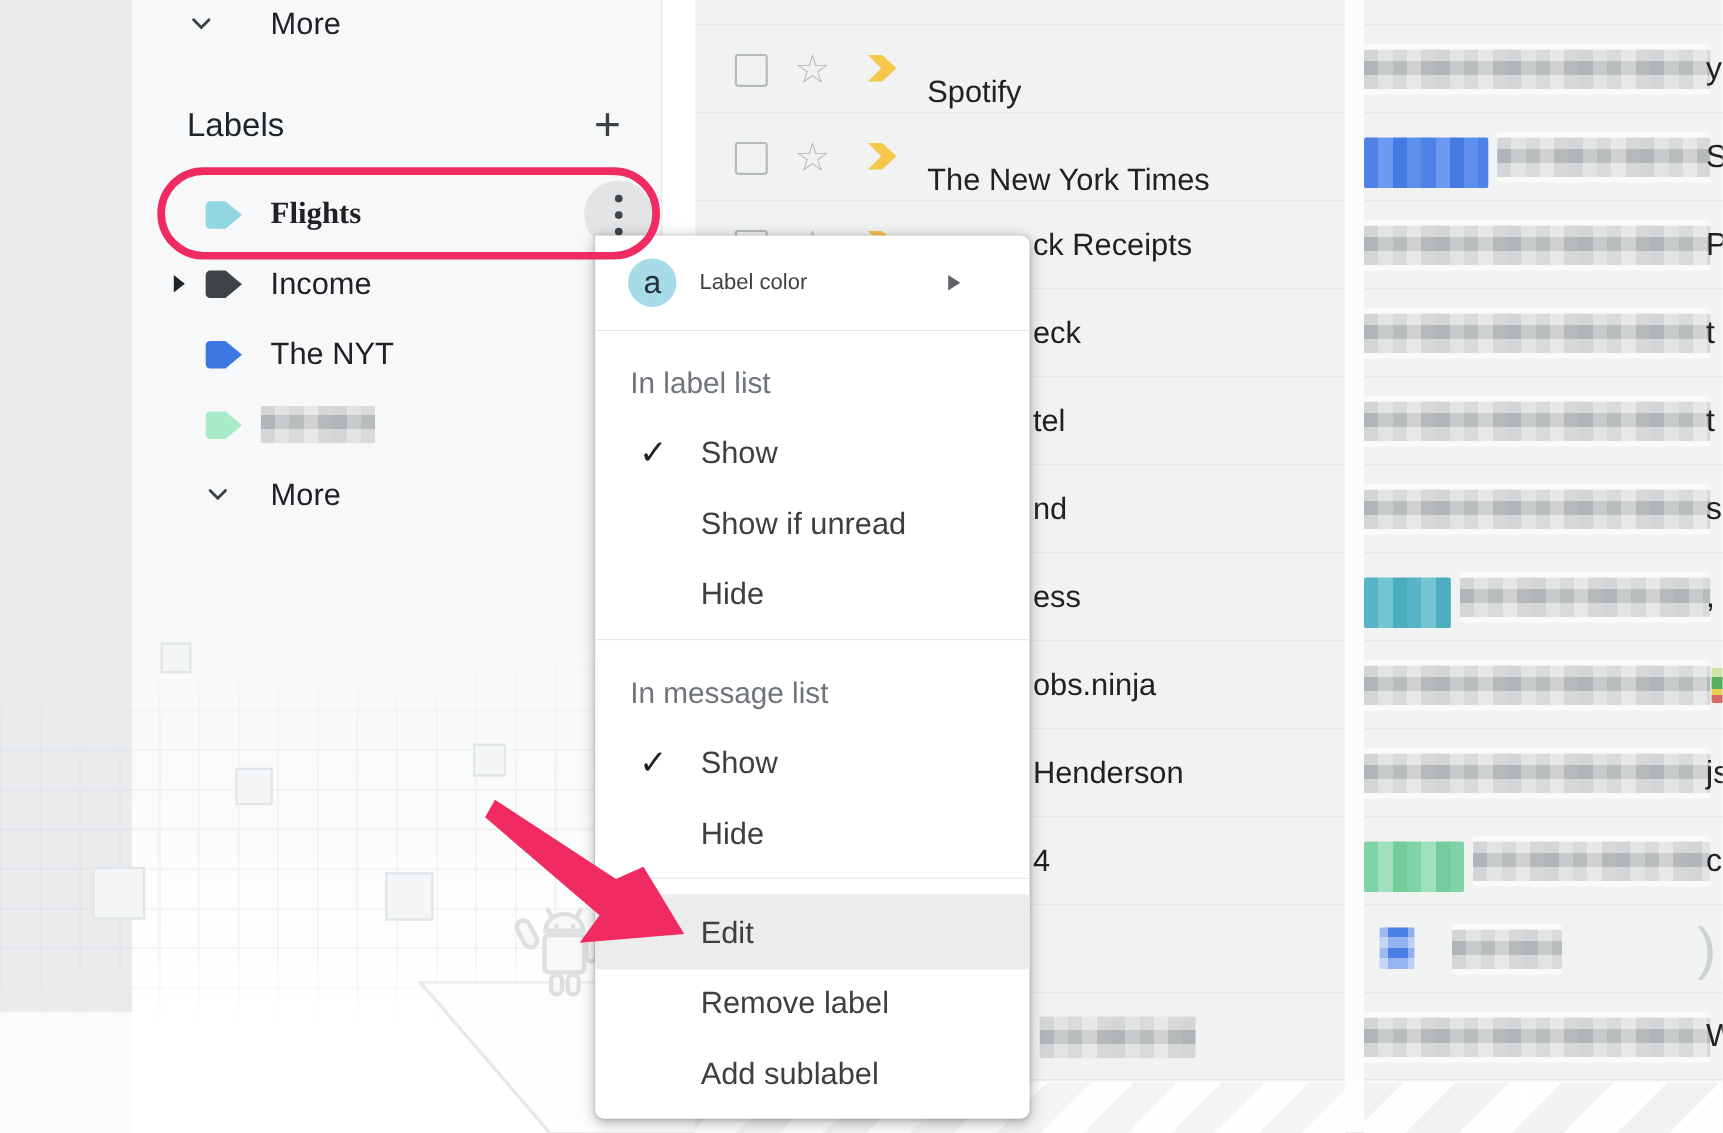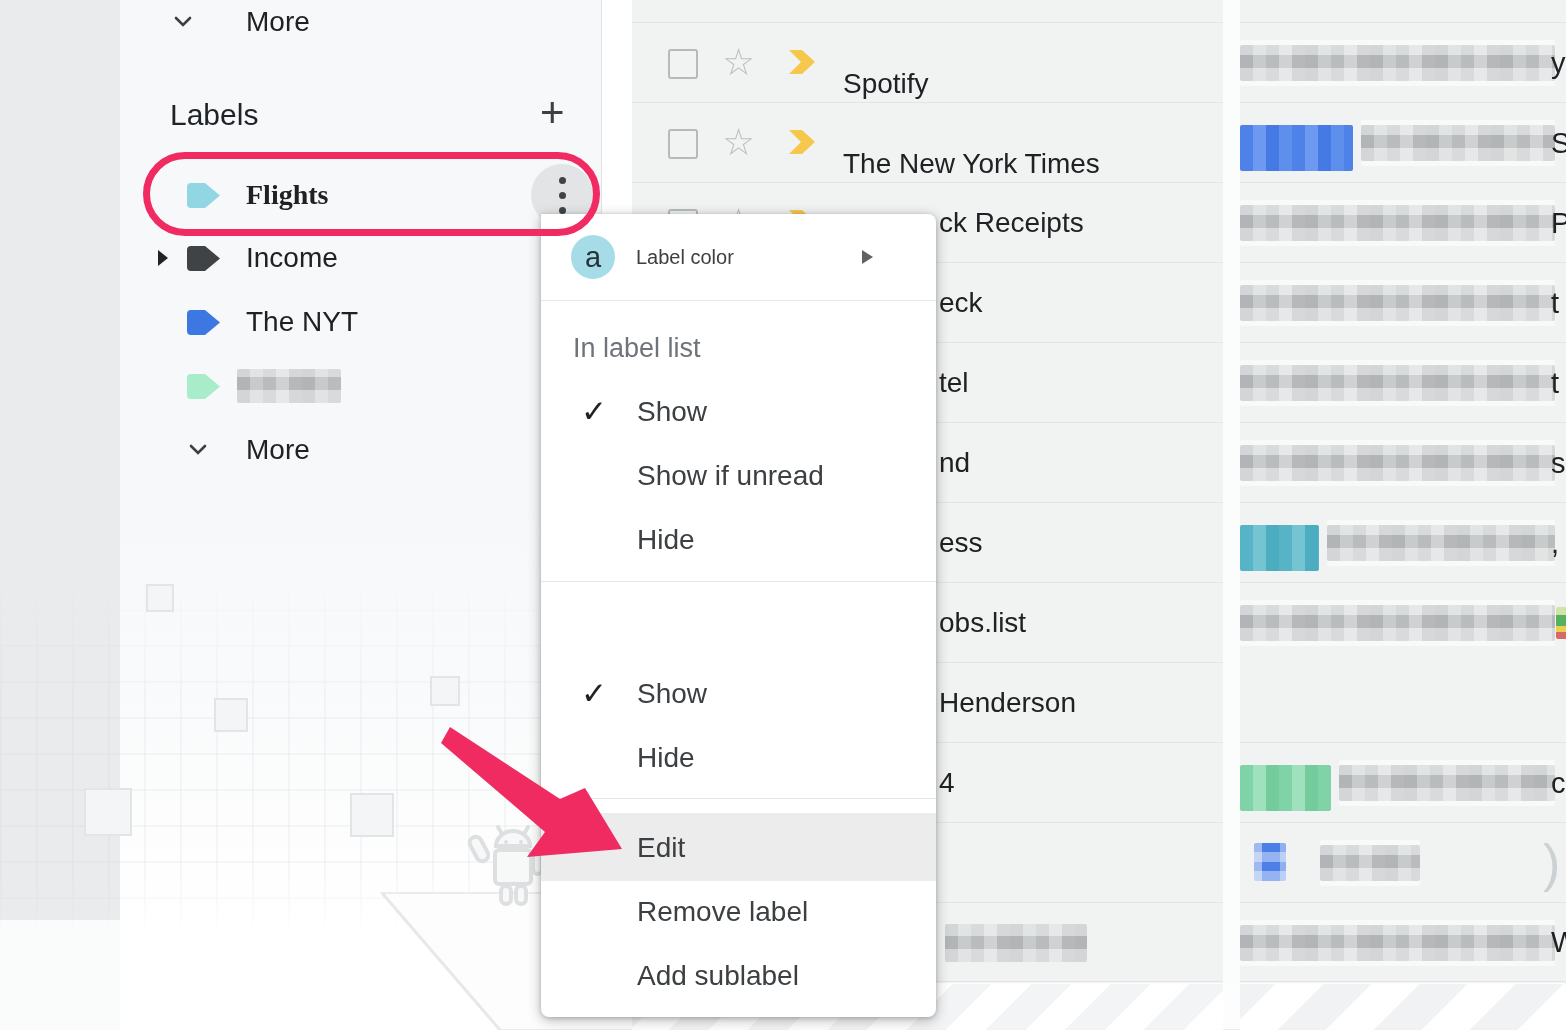--- a/index.html
+++ b/index.html
@@ -225,21 +225,21 @@
   <div class="lrow" style="top:342px;">
     <span class="frag">tel</span>
   </div>
   <div class="lrow" style="top:422px;">
     <span class="frag">nd</span>
   </div>
   <div class="lrow" style="top:502px;">
     <span class="frag">ess</span>
   </div>
   <div class="lrow" style="top:582px;">
-    <span class="frag">obs.list</span>
+    <span class="frag">obs.ninja</span>
   </div>
   <div class="lrow" style="top:662px;">
     <span class="frag">Henderson</span>
   </div>
   <div class="lrow" style="top:742px;">
     <span class="frag">4</span>
   </div>
   <div class="lrow" style="top:822px;"></div>
   <div class="lrow lrow-last" style="top:902px;">
     <div class="mid-blur blur"></div>
@@ -292,20 +292,26 @@
     <div class="band gray-after-teal">
         <div class="px blur"></div>
       </div>
     <span class="trail">,</span>
   </div>
   <div class="rrow" style="top:582px;">
     <div class="band">
         <div class="px blur"></div>
       </div>
     <div class="emoji-bit"></div>
+  </div>
+  <div class="rrow" style="top:662px;">
+    <div class="band">
+        <div class="px blur"></div>
+      </div>
+    <span class="trail">js</span>
   </div>
   <div class="rrow" style="top:742px;">
     <div class="chip chip-green"></div>
     <div class="band gray-after-green">
         <div class="px blur"></div>
       </div>
     <span class="trail">c</span>
   </div>
   <div class="rrow" style="top:822px;">
     <div class="cal-icon"></div>
@@ -336,20 +342,21 @@
     <span class="txt">Show</span>
   </div>
   <div class="menu-item" style="top:230px;padding-left:34px;">
     <span class="txt">Show if unread</span>
   </div>
   <div class="menu-item" style="top:294px;">
     <span class="txt">Hide</span>
   </div>
   <div class="menu-divider" style="top:367px;"></div>
 
+  <div class="menu-header" style="top:386px;">In message list</div>
   <div class="menu-item" style="top:448px;">
     <span class="menu-check">✓</span>
     <span class="txt">Show</span>
   </div>
   <div class="menu-item" style="top:512px;">
     <span class="txt">Hide</span>
   </div>
   <div class="menu-divider" style="top:584px;"></div>
 
   <div class="edit-hl"></div>

